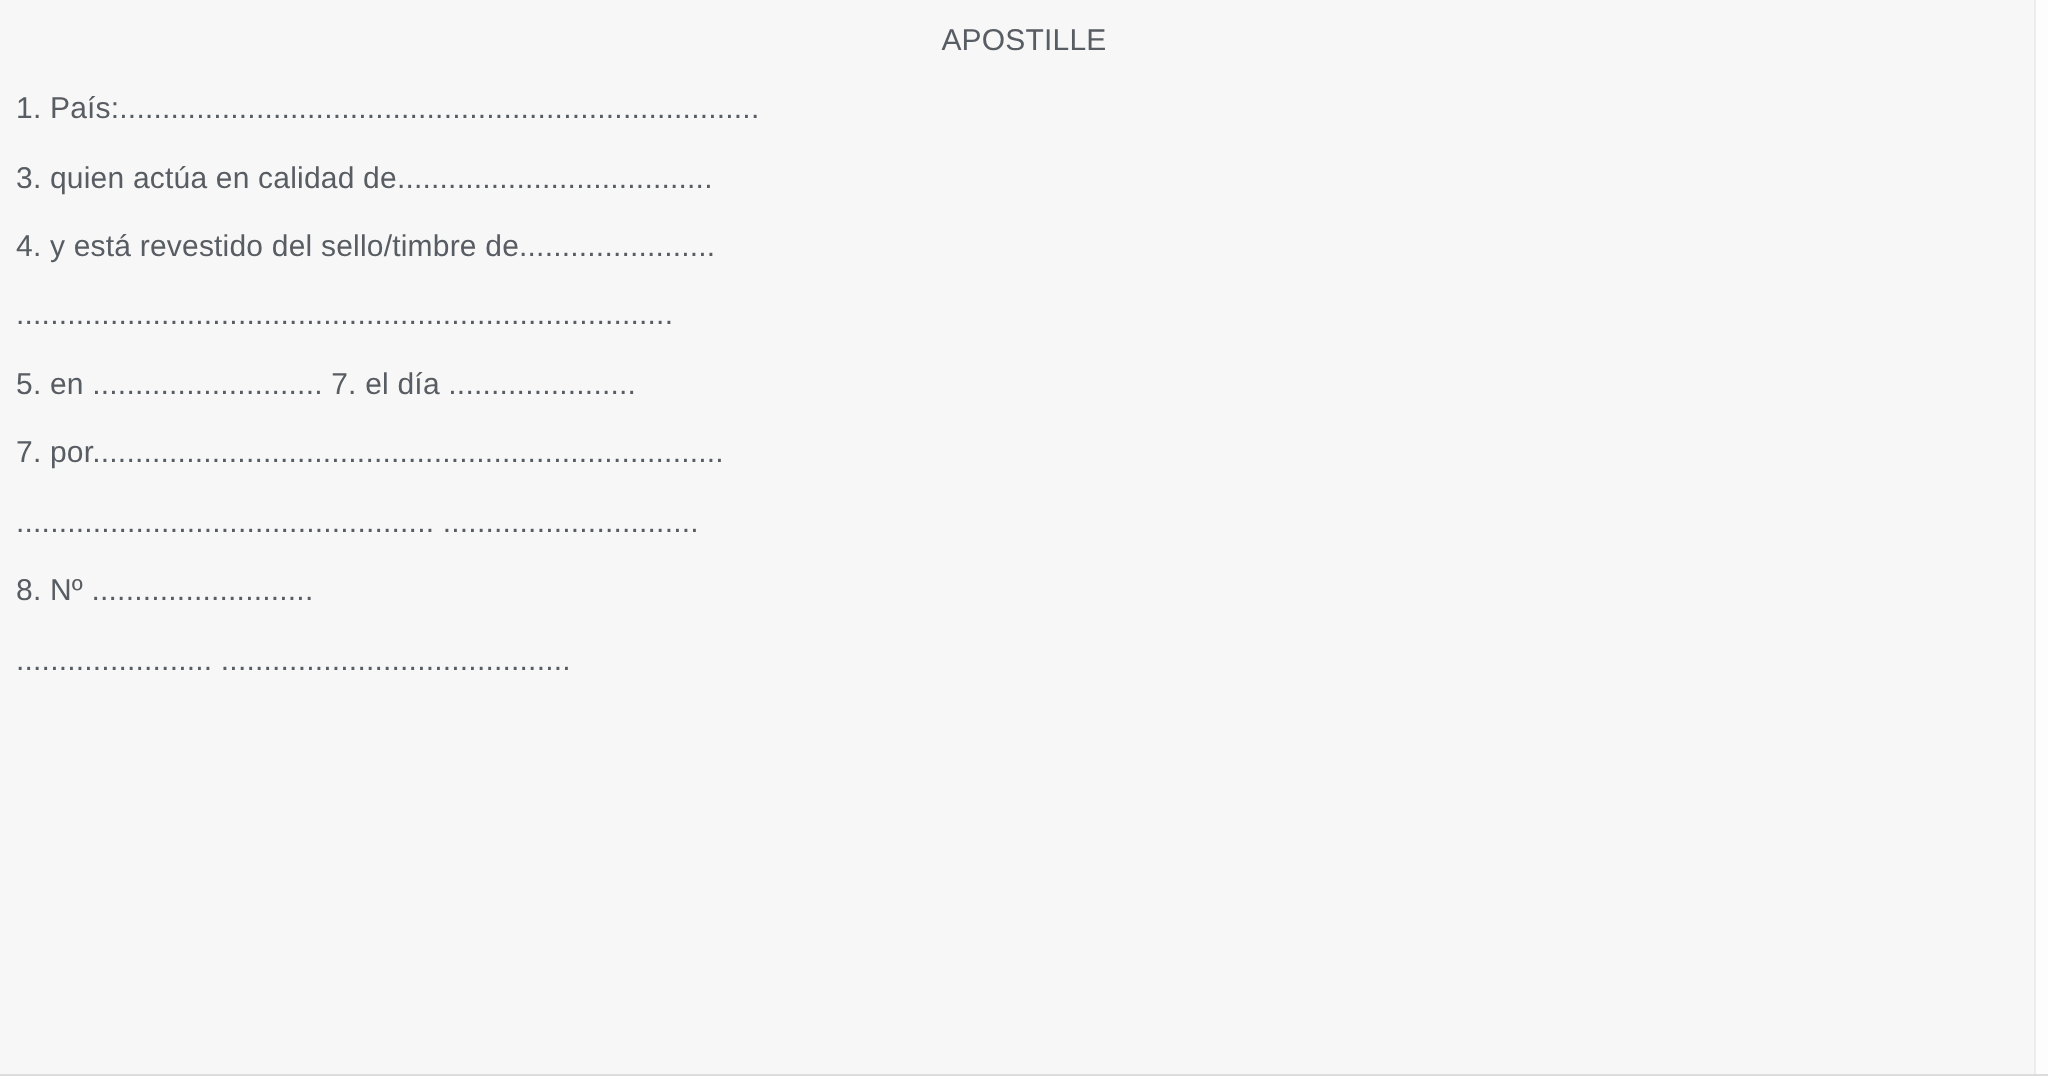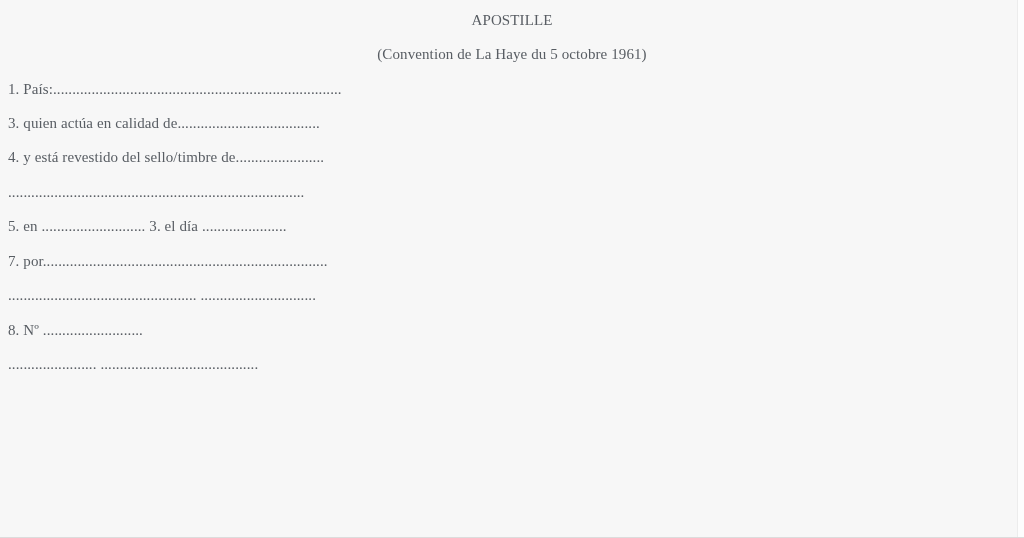--- a/index.html
+++ b/index.html
@@ -1,15 +1,15 @@
 <!DOCTYPE html>
 <html><head>
 <meta charset="utf-8">
 <style>
-  * { margin: 0; padding: 0; box-sizing: border-box; font-family: Liberation Serif, serif; }
+  * { margin: 0; padding: 0; box-sizing: border-box; }
   html, body {
     width: 1024px;
     height: 538px;
     overflow: hidden;
   }
   body {
     position: relative;
     background: #f7f7f7;
     font-family: "Liberation Sans", "DejaVu Sans", sans-serif;
     border-bottom: 1px solid #dcdcdc;
@@ -37,25 +37,24 @@
     width: 7px;
     background: #fdfdfd;
     border-left: 1px solid #ececec;
   }
 </style>
 </head>
 <body>
 
 <div class="doc">
   <div class="line center">APOSTILLE</div>
-  <div class="line center">(Convention de La Haye du 5 octobre 1961)</div>
   <div class="line">1. País:...........................................................................</div>
   <div class="line">3. quien actúa en calidad de.....................................</div>
   <div class="line">4. y está revestido del sello/timbre de.......................</div>
   <div class="line">.............................................................................</div>
-  <div class="line">5. en ........................... 3. el día ......................</div>
+  <div class="line">5. en ........................... 7. el día ......................</div>
   <div class="line">7. por..........................................................................</div>
   <div class="line">................................................. ..............................</div>
   <div class="line">8. Nº ..........................</div>
   <div class="line">....................... .........................................</div>
 </div>
 
 <div class="scroll-track"></div>
 
 </body></html>

